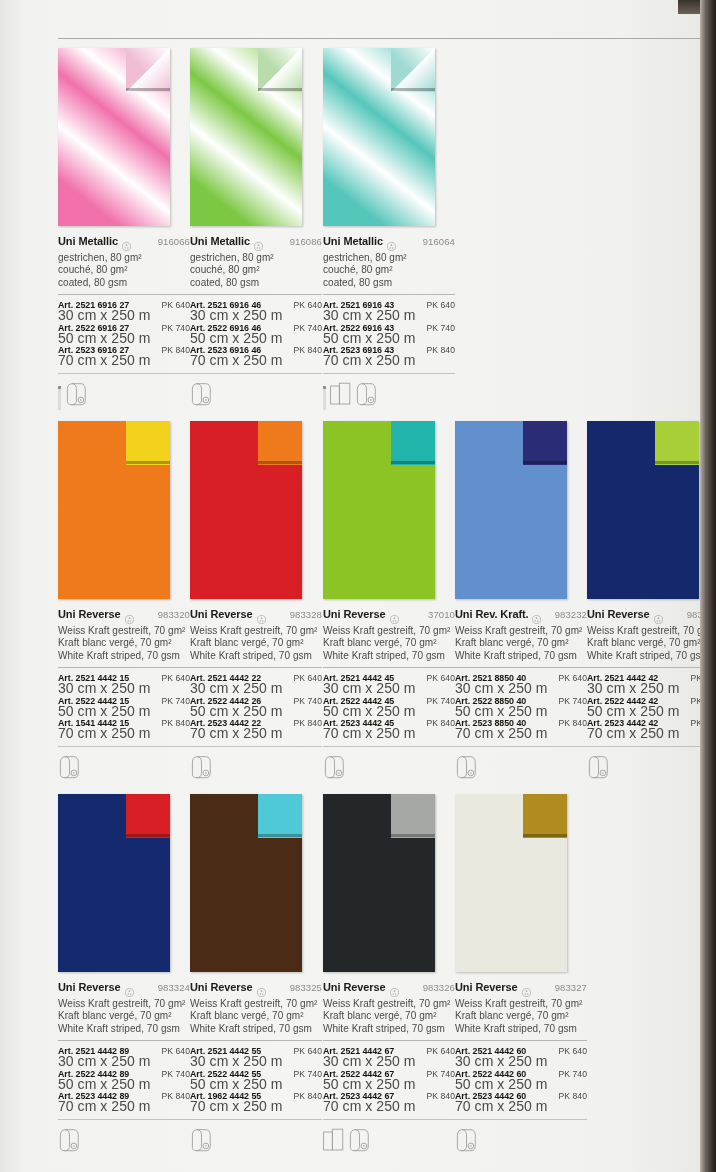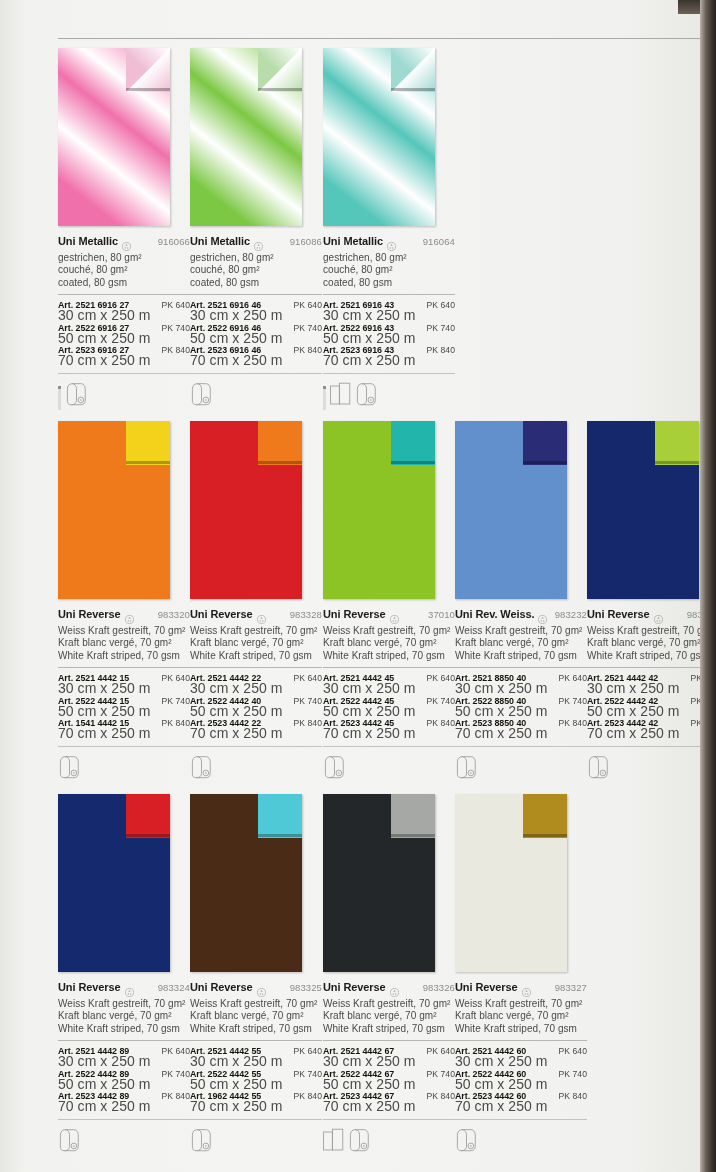--- a/index.html
+++ b/index.html
@@ -427,21 +427,21 @@
         <div class="spec">Weiss Kraft gestreift, 70 gm²</div>
         <div class="spec">Kraft blanc vergé, 70 gm²</div>
         <div class="spec">White Kraft striped, 70 gsm</div>
         <div class="hr"></div>
         <div class="art-row">
           <span class="art">Art. 2521 4442 22</span>
           <span class="pk">PK 640</span>
         </div>
         <div class="dim">30 cm x 250 m</div>
         <div class="art-row">
-          <span class="art">Art. 2522 4442 40</span>
+          <span class="art">Art. 2522 4442 26</span>
           <span class="pk">PK 740</span>
         </div>
         <div class="dim">50 cm x 250 m</div>
         <div class="art-row">
           <span class="art">Art. 2523 4442 22</span>
           <span class="pk">PK 840</span>
         </div>
         <div class="dim">70 cm x 250 m</div>
         <div class="hr2"></div>
         <div class="picto">
@@ -504,21 +504,21 @@
       <div class="cell c3">
         <div class="swatch-wrap">
           <div class="swatch">
             <div class="fold-back" style="background: rgb(42, 45, 118);"></div>
             <div class="front" style="background: rgb(98, 144, 205); clip-path: polygon(0px 0px, calc(100% - 44px) 0px, calc(100% - 44px) 44px, 100% 44px, 100% 100%, 0px 100%);"></div>
             <div class="fold-cut" style="background: rgb(42, 45, 118); clip-path: polygon(0px 0px, 100% 100%, 100% 0px); transform: scaleX(-1);"></div>
             <div class="fold-shadow"></div>
           </div>
         </div>
         <div class="title-line">
-          <span class="pname">Uni Rev. Weiss.</span>
+          <span class="pname">Uni Rev. Kraft.</span>
           <span class="recycle-icon"><svg viewBox="0 0 16 16" width="9" height="9">
               <circle cx="8" cy="8" r="7.2" fill="none" stroke="#6f6f6d" stroke-width="1.3"></circle>
               <path d="M8 3.2 L10.2 6.6 L5.8 6.6 Z" fill="#6f6f6d"></path>
               <path d="M4.2 10.4 L7.4 9.0 L6.0 12.6 Z" fill="#6f6f6d"></path>
               <path d="M11.8 10.4 L10.0 12.8 L8.8 9.2 Z" fill="#6f6f6d"></path>
             </svg></span>
           <span class="pcode">983232</span>
         </div>
         <div class="spec">Weiss Kraft gestreift, 70 gm²</div>
         <div class="spec">Kraft blanc vergé, 70 gm²</div>

